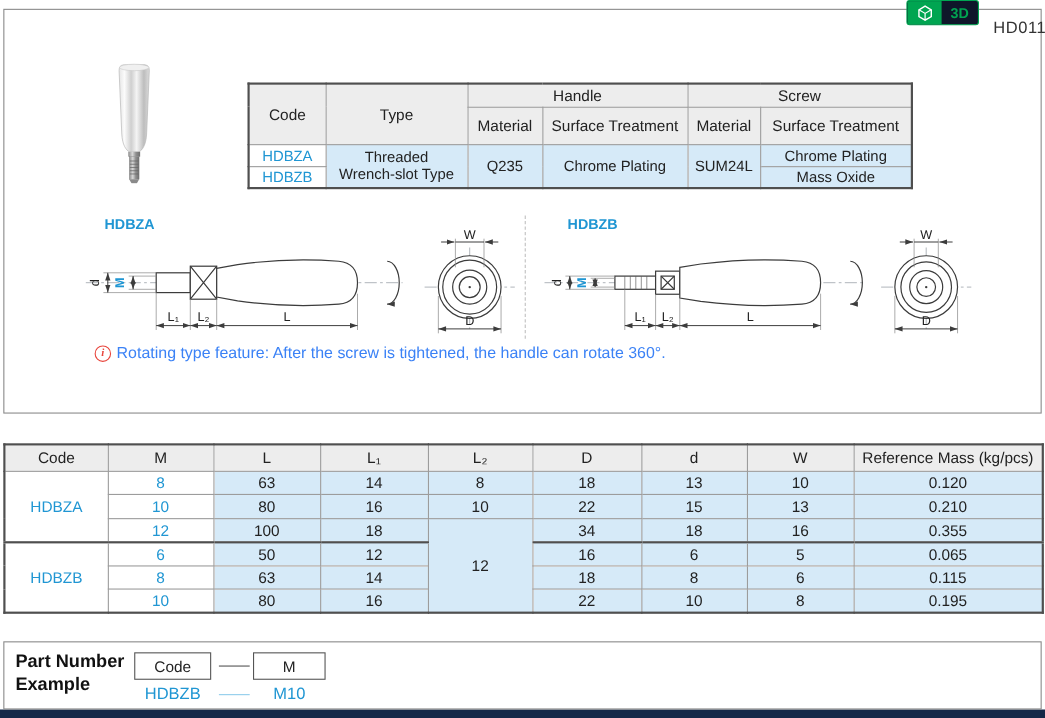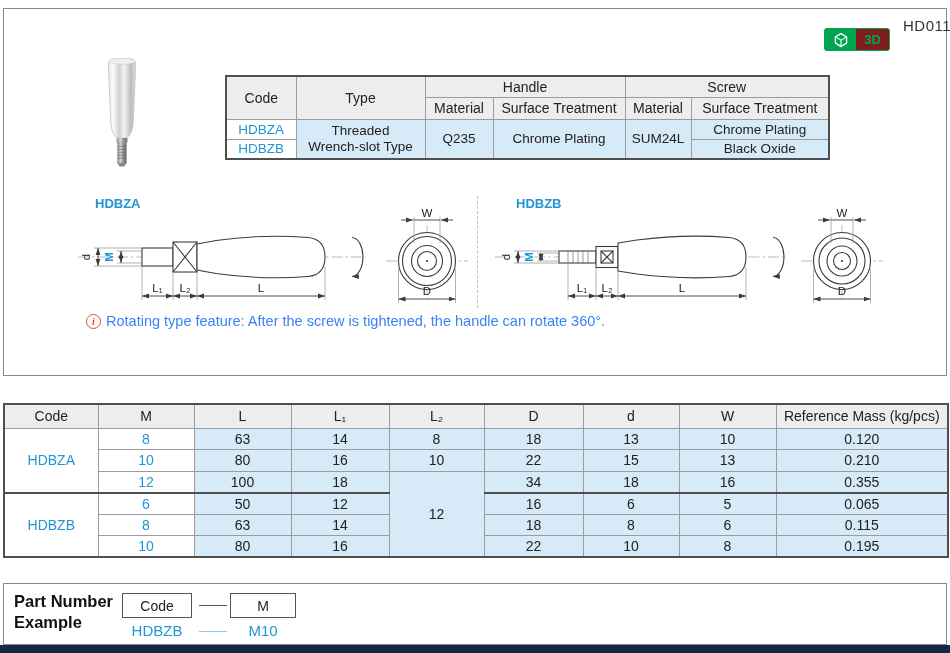--- a/index.html
+++ b/index.html
@@ -9,33 +9,33 @@
   .abs{position:absolute}
 
   
   .topbox{position:absolute;left:3px;top:8px;width:944px;height:368px;border:1px solid #8a8a8a;pointer-events:none}
 
   
   .watermark{position:absolute;left:328px;top:262px;font-size:86px;font-weight:bold;letter-spacing:7px;
              color:rgba(90,90,90,0.10);z-index:0;white-space:nowrap}
 
   
-  .badge{position:absolute;left:824px;top:28px;height:23px;display:flex;border:1px solid #00a551;border-radius:3px;overflow:hidden;background:#7f1d1d}
+  .badge{position:absolute;left:824px;top:0;height:23px;display:flex;border:1px solid #00a551;border-radius:3px;overflow:hidden;background:#0f172a}
   .badge .cube{width:31px;background:#00a551;display:flex;align-items:center;justify-content:center}
   .badge .lbl{width:33px;display:flex;align-items:center;justify-content:center;color:#00a551;font-size:13px;font-weight:bold}
   .prodcode{position:absolute;left:903px;top:17px;font-size:15px;color:#333;letter-spacing:0.5px}
 
   
   table{border-collapse:collapse;position:absolute;table-layout:fixed}
   th,td{border:1px solid #9c9c9c;text-align:center;vertical-align:middle;padding:0;font-weight:normal;font-size:14px;overflow:hidden}
   th{background:#ededed;color:#222}
   .bb{background:#d6eaf8}
   .codec{color:#2096d3}
   table.spec{left:225px;top:75px;width:603px;border:2px solid #4f4f4f;z-index:2}
-  .spec tr.h1{height:21px}.spec tr.h2{height:22px}.spec tr.r{height:20px}
+  .spec tr.h1{height:21px}.spec tr.h2{height:34px}.spec tr.r{height:20px}
   .spec td{font-size:13.5px}
   .spec .tline{display:block;line-height:16px}
   table.dim{left:3px;top:403px;width:944px;border:2px solid #4f4f4f;z-index:2}
   .dim tr.hd{height:24px}
   .dim tr{height:21.5px}
   .dim tr.grp td{border-top:2px solid #4f4f4f}
 
   
   svg.draw{position:absolute;z-index:1}
   .cl{stroke:#9aa0a6;stroke-width:0.7;stroke-dasharray:11 3 2.5 3;fill:none}
@@ -156,21 +156,21 @@
         <span class="tline">Threaded</span>
         <span class="tline">Wrench-slot Type</span>
       </td>
       <td rowspan="2" class="bb">Q235</td>
       <td rowspan="2" class="bb">Chrome Plating</td>
       <td rowspan="2" class="bb">SUM24L</td>
       <td class="bb">Chrome Plating</td>
     </tr>
     <tr class="r">
       <td class="codec">HDBZB</td>
-      <td class="bb">Black Oxide</td>
+      <td class="bb">Mass Oxide</td>
     </tr>
   </tbody>
     </table>
 
   <div class="dwlabel" style="left:95px;top:196px">HDBZA</div>
   <div class="dwlabel" style="left:516px;top:196px">HDBZB</div>
   <div class="sep"></div>
 
   <svg class="draw" style="left:60px;top:207px" width="320" height="105" viewBox="0 0 320 105">
     <line class="cl" x1="18" y1="50" x2="306" y2="50"></line>

